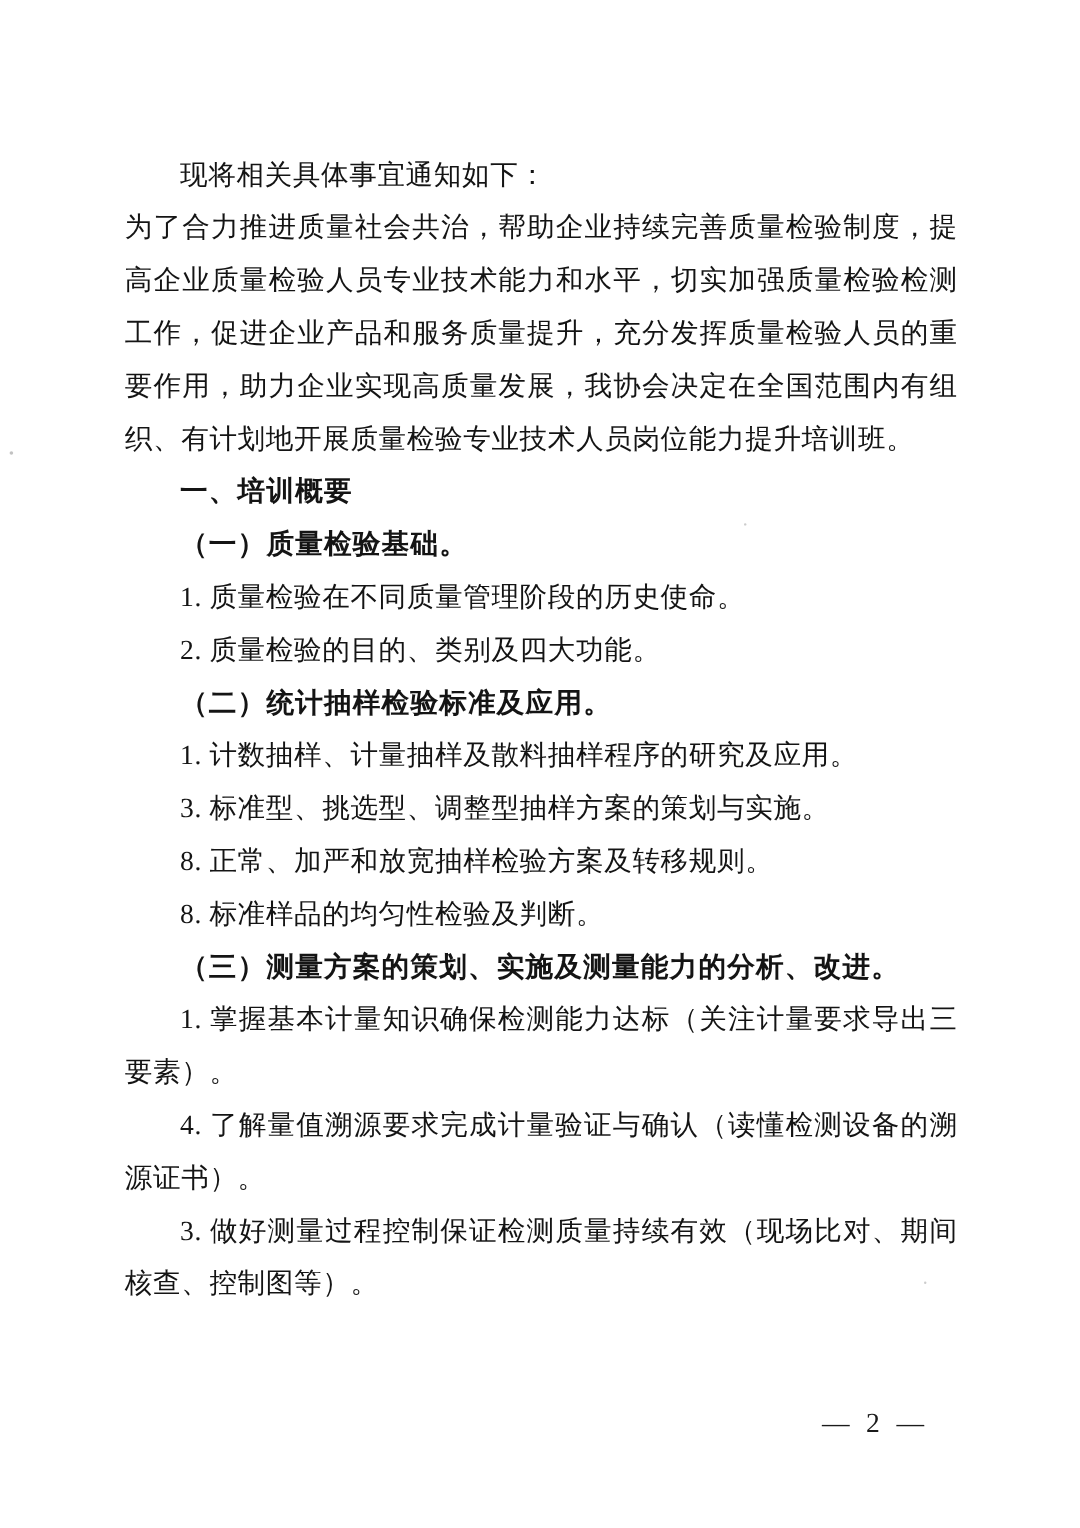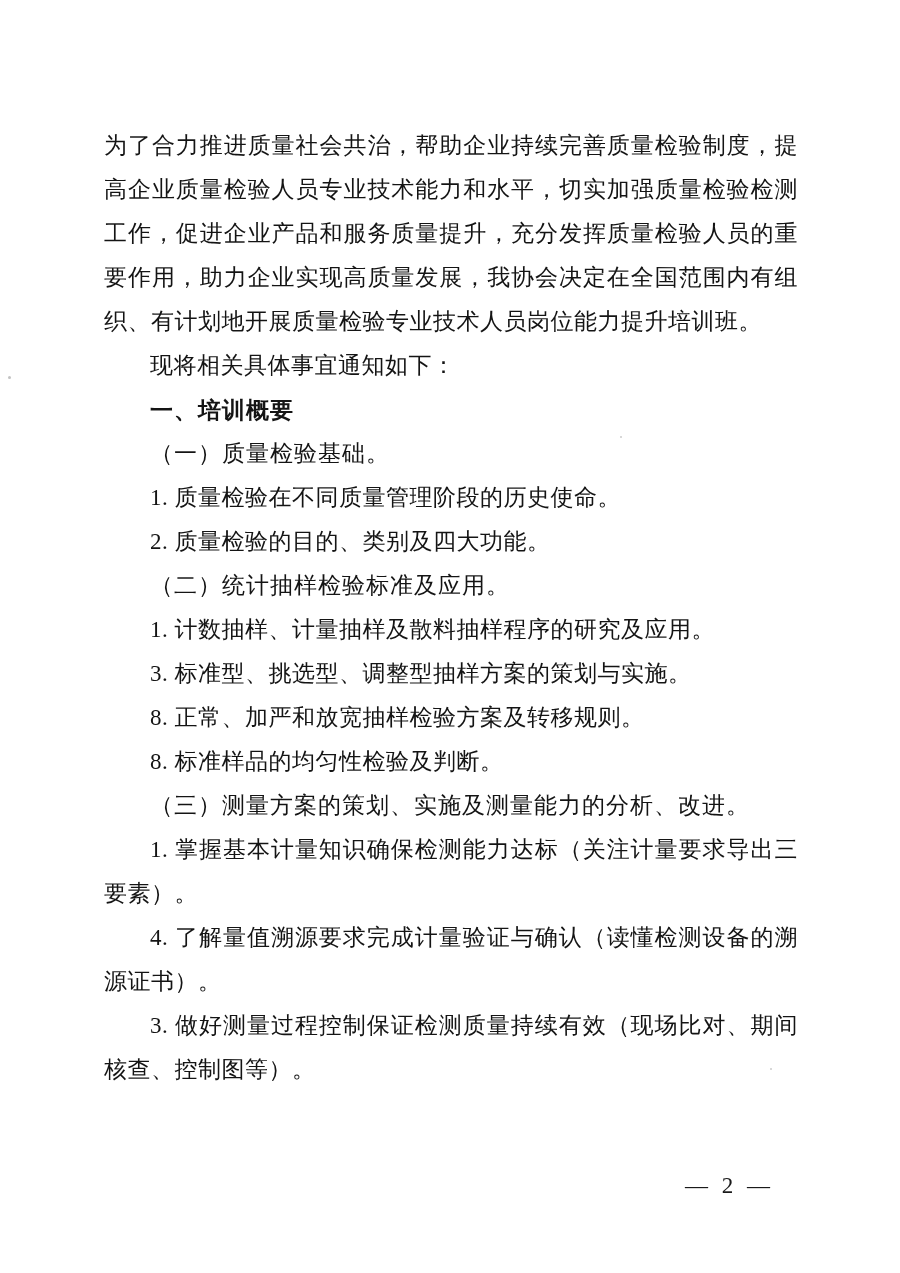--- a/index.html
+++ b/index.html
@@ -30,27 +30,27 @@
     margin: 0;
     text-indent: 2em;
   }
   .para.no-indent {
     text-indent: 0;
   }
   .heading-main {
     margin: 0;
     text-indent: 2em;
     font-weight: bold;
-    font-family: Liberation Sans, sans-serif;
+    font-family: Liberation Serif, serif;
     letter-spacing: 1px;
   }
   .heading-sub {
     margin: 0;
     text-indent: 2em;
-    font-weight: normal;
+    font-weight: bold;
     letter-spacing: 1px;
   }
   .page-number {
     position: absolute;
     top: 1172px;
     right: 126px;
     font-size: 23px;
     line-height: 28px;
     letter-spacing: 4px;
     color: #1a1a1a;
@@ -64,23 +64,23 @@
   .speck-2 { left: 620px; top: 436px; width: 2px; height: 2px; opacity: .5; }
   .speck-3 { left: 770px; top: 1068px; width: 2px; height: 2px; opacity: .5; }
 </style>
 </head>
 <body>
 
 <div class="page">
 
   <div class="content">
 
+    <p class="para">现将相关具体事宜通知如下：</p>
+
     <p class="para no-indent">为了合力推进质量社会共治，帮助企业持续完善质量检验制度，提高企业质量检验人员专业技术能力和水平，切实加强质量检验检测工作，促进企业产品和服务质量提升，充分发挥质量检验人员的重要作用，助力企业实现高质量发展，我协会决定在全国范围内有组织、有计划地开展质量检验专业技术人员岗位能力提升培训班。</p>
-
-    <p class="para">现将相关具体事宜通知如下：</p>
 
     <p class="heading-main">一、培训概要</p>
 
     <p class="heading-sub">（一）质量检验基础。</p>
 
     <p class="para">1. 质量检验在不同质量管理阶段的历史使命。</p>
     <p class="para">2. 质量检验的目的、类别及四大功能。</p>
 
     <p class="heading-sub">（二）统计抽样检验标准及应用。</p>
 

